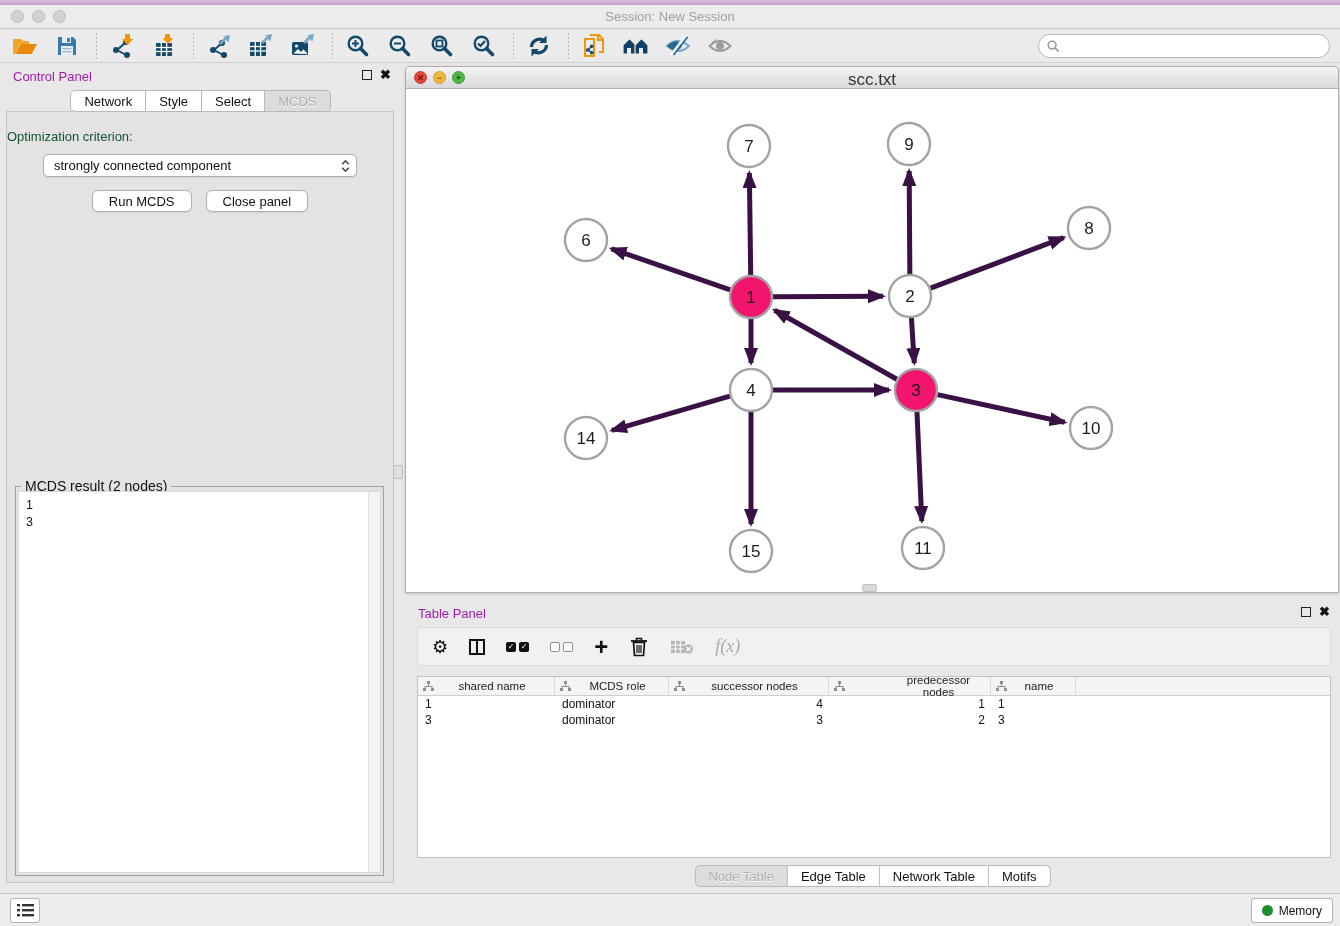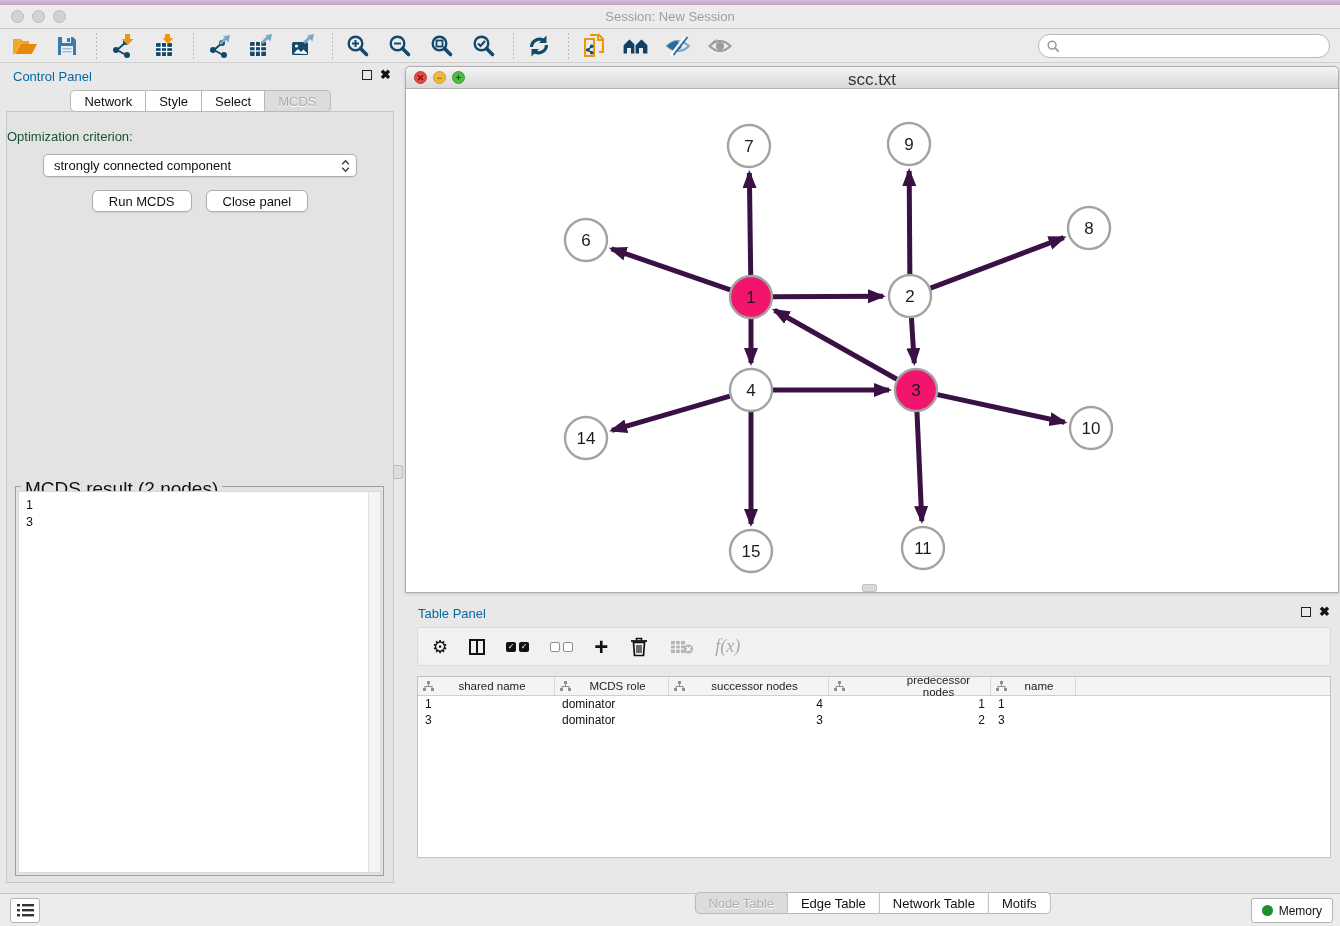--- a/index.html
+++ b/index.html
@@ -31,21 +31,21 @@
     background-image:linear-gradient(#b9b9b9 40%, transparent 40%);
     background-size:1px 4px; }
   .searchbox { position:absolute; right:10px; top:4px; width:292px; height:24px;
     background:#fff; border:1px solid #b9b9b9; border-radius:12px;
     display:flex; align-items:center; padding-left:8px; }
   .searchbox input { border:none; outline:none; flex:1; font-size:12px;
     font-family:"Liberation Sans",sans-serif; background:transparent; margin-left:5px; }
   
   .control-panel { position:absolute; left:0; top:63px; width:401px; height:830px; }
   .panel-header { position:relative; height:27px; }
-  .panel-header .ph-title { position:absolute; left:13px; top:6px; font-size:13px; color:#0369a1; }
+  .panel-header .ph-title { position:absolute; left:13px; top:6px; font-size:13px; color:#a21caf; }
   .ph-btns { position:absolute; right:10px; top:7px; display:flex; gap:8px; align-items:center; }
   .float-icon { width:10px; height:10px; border:1.6px solid #222; display:inline-block; }
   .close-icon { font-size:13px; font-weight:bold; color:#111; line-height:10px; }
   .seg-tabs { display:flex; justify-content:center; position:relative; z-index:2; }
   .seg { border:1px solid #b8b8b8; border-left:none; background:#fff; padding:3px 13px;
     font-size:13px; color:#111; height:22px; display:flex; align-items:center; }
   .seg:first-child { border-left:1px solid #b8b8b8; border-radius:5px 0 0 5px; }
   .seg:last-child { border-radius:0 5px 5px 0; }
   .seg.selected { background:#dcdcdc; color:#adadad; text-shadow:0 1px 0 #fff; }
   .cp-content { position:absolute; left:6px; right:7px; top:48px; bottom:10px;
@@ -57,21 +57,21 @@
   .dropdown .dd-label { flex:1; }
   .dd-arrows { display:flex; flex-direction:column; align-items:center; line-height:5px;
     color:#555; font-size:9px; }
   .btn-row { display:flex; justify-content:center; gap:14px; margin-top:13px; }
   .mac-btn { background:#fff; border:1px solid #aeaeae; border-radius:6px;
     padding:3px 16px; font-size:13px; color:#111; height:22px; display:flex;
     align-items:center; box-shadow:0 1px 1px rgba(0,0,0,.08); }
   .groupbox { position:absolute; left:8px; right:9px; top:374px; bottom:6px;
     border:1px solid #9f9f9f; }
   .groupbox .gb-label { position:absolute; top:-9px; left:5px; background:#e3e3e3;
-    padding:0 4px; font-size:19px; color:#111; }
+    padding:0 4px; font-size:14px; color:#111; }
   .gb-white { position:absolute; left:2px; right:2px; top:4px; bottom:2px; background:#fff;
     border:1px solid #d9d9d9; }
   .gb-text { position:absolute; left:7px; top:5px; font-size:12.5px; line-height:17px;
     white-space:pre; color:#111; }
   .gb-scroll { position:absolute; right:0; top:0; bottom:0; width:12px; background:#f4f4f4;
     border-left:1px solid #e0e0e0; }
   
   .vsplit { position:absolute; left:401px; top:63px; width:4px; height:830px; background:#e8e8e8; }
   .vsplit-handle { position:absolute; left:393px; top:465px; width:10px; height:14px;
     background:#dedede; border:1px solid #bdbdbd; border-radius:2px; }
@@ -113,21 +113,21 @@
     color:#a9a9a9; }
   .tp-table { position:absolute; left:12px; right:9px; top:76px; height:182px;
     background:#fff; border:1px solid #c2c2c2; overflow:hidden; }
   .thead { display:flex; height:19px; background:#f4f4f4; border-bottom:1px solid #cfcfcf; }
   .th { display:flex; align-items:center; border-right:1px solid #d8d8d8;
     font-size:11.5px; color:#222; padding-left:5px; position:relative; }
   .th .th-label { flex:1; text-align:center; padding-right:4px; }
   .trow { display:flex; height:16px; }
   .td { font-size:12px; color:#111; padding:1px 6px 0 7px; overflow:hidden; white-space:nowrap; }
   .td.right { text-align:right; }
-  .tp-tabs { position:absolute; left:50%; transform:translateX(-50%); top:265px; display:flex;margin-top:27px; }
+  .tp-tabs { position:absolute; left:50%; transform:translateX(-50%); top:265px; display:flex; }
   
   .statusbar { position:absolute; left:0; bottom:0; width:1340px; height:33px;
     background:#ececec; border-top:1px solid #c6c6c6; }
   .sb-left-btn { position:absolute; left:10px; top:4px; width:30px; height:25px;
     background:#fff; border:1px solid #b3b3b3; border-radius:3px;
     display:flex; align-items:center; justify-content:center; }
   .memory-btn { position:absolute; right:7px; top:4px; height:25px;
     background:#fff; border:1px solid #b3b3b3; border-radius:3px;
     display:flex; align-items:center; gap:6px; padding:0 10px; font-size:12px; color:#111;margin-left:11px; }
   .memory-dot { width:11px; height:11px; border-radius:50%; background:#1f8e2e; }

